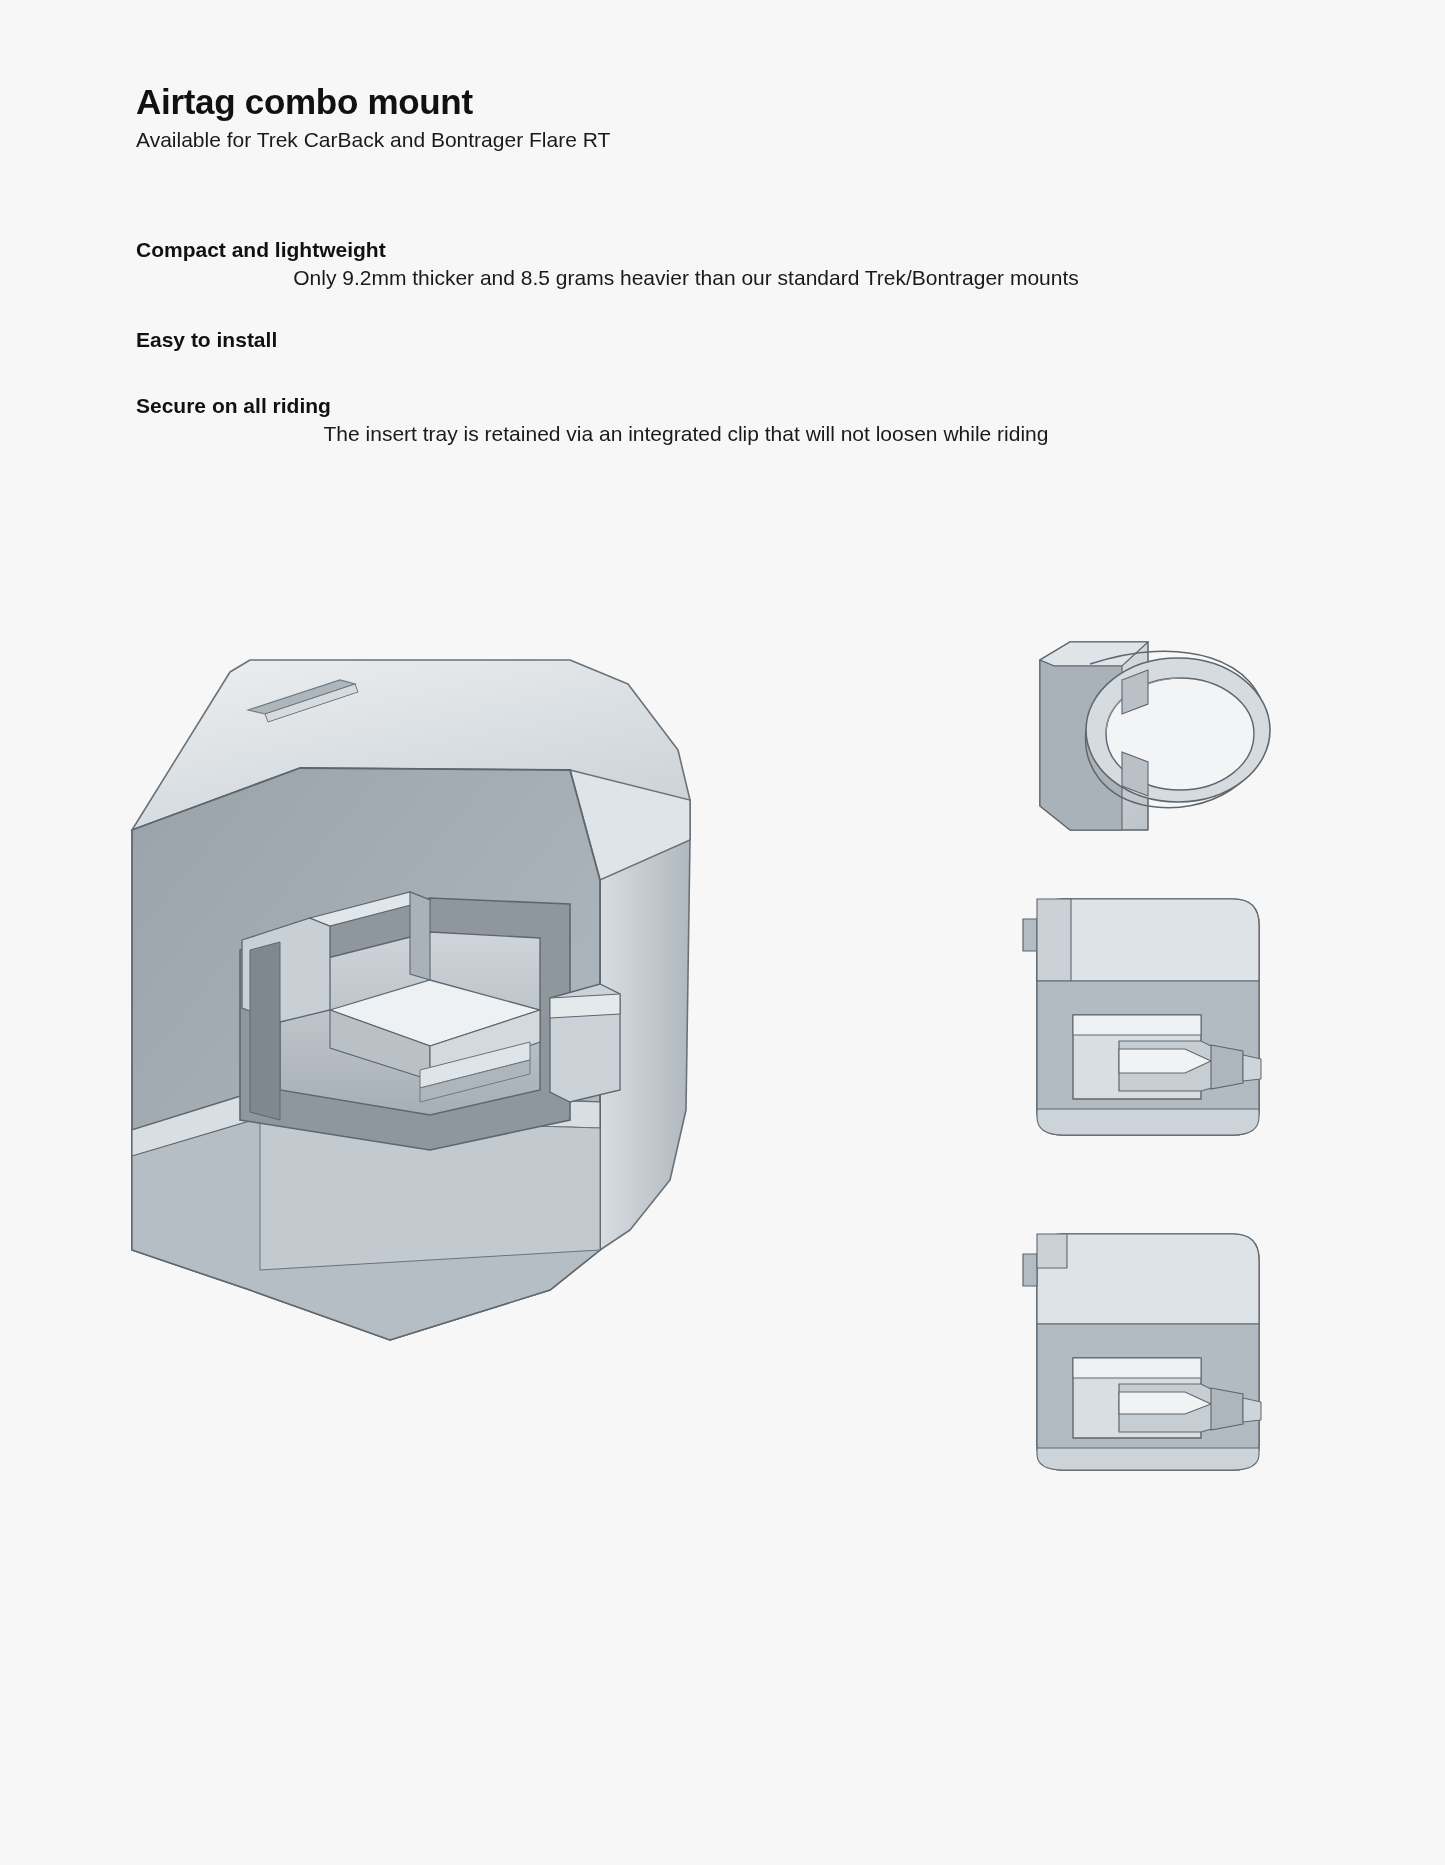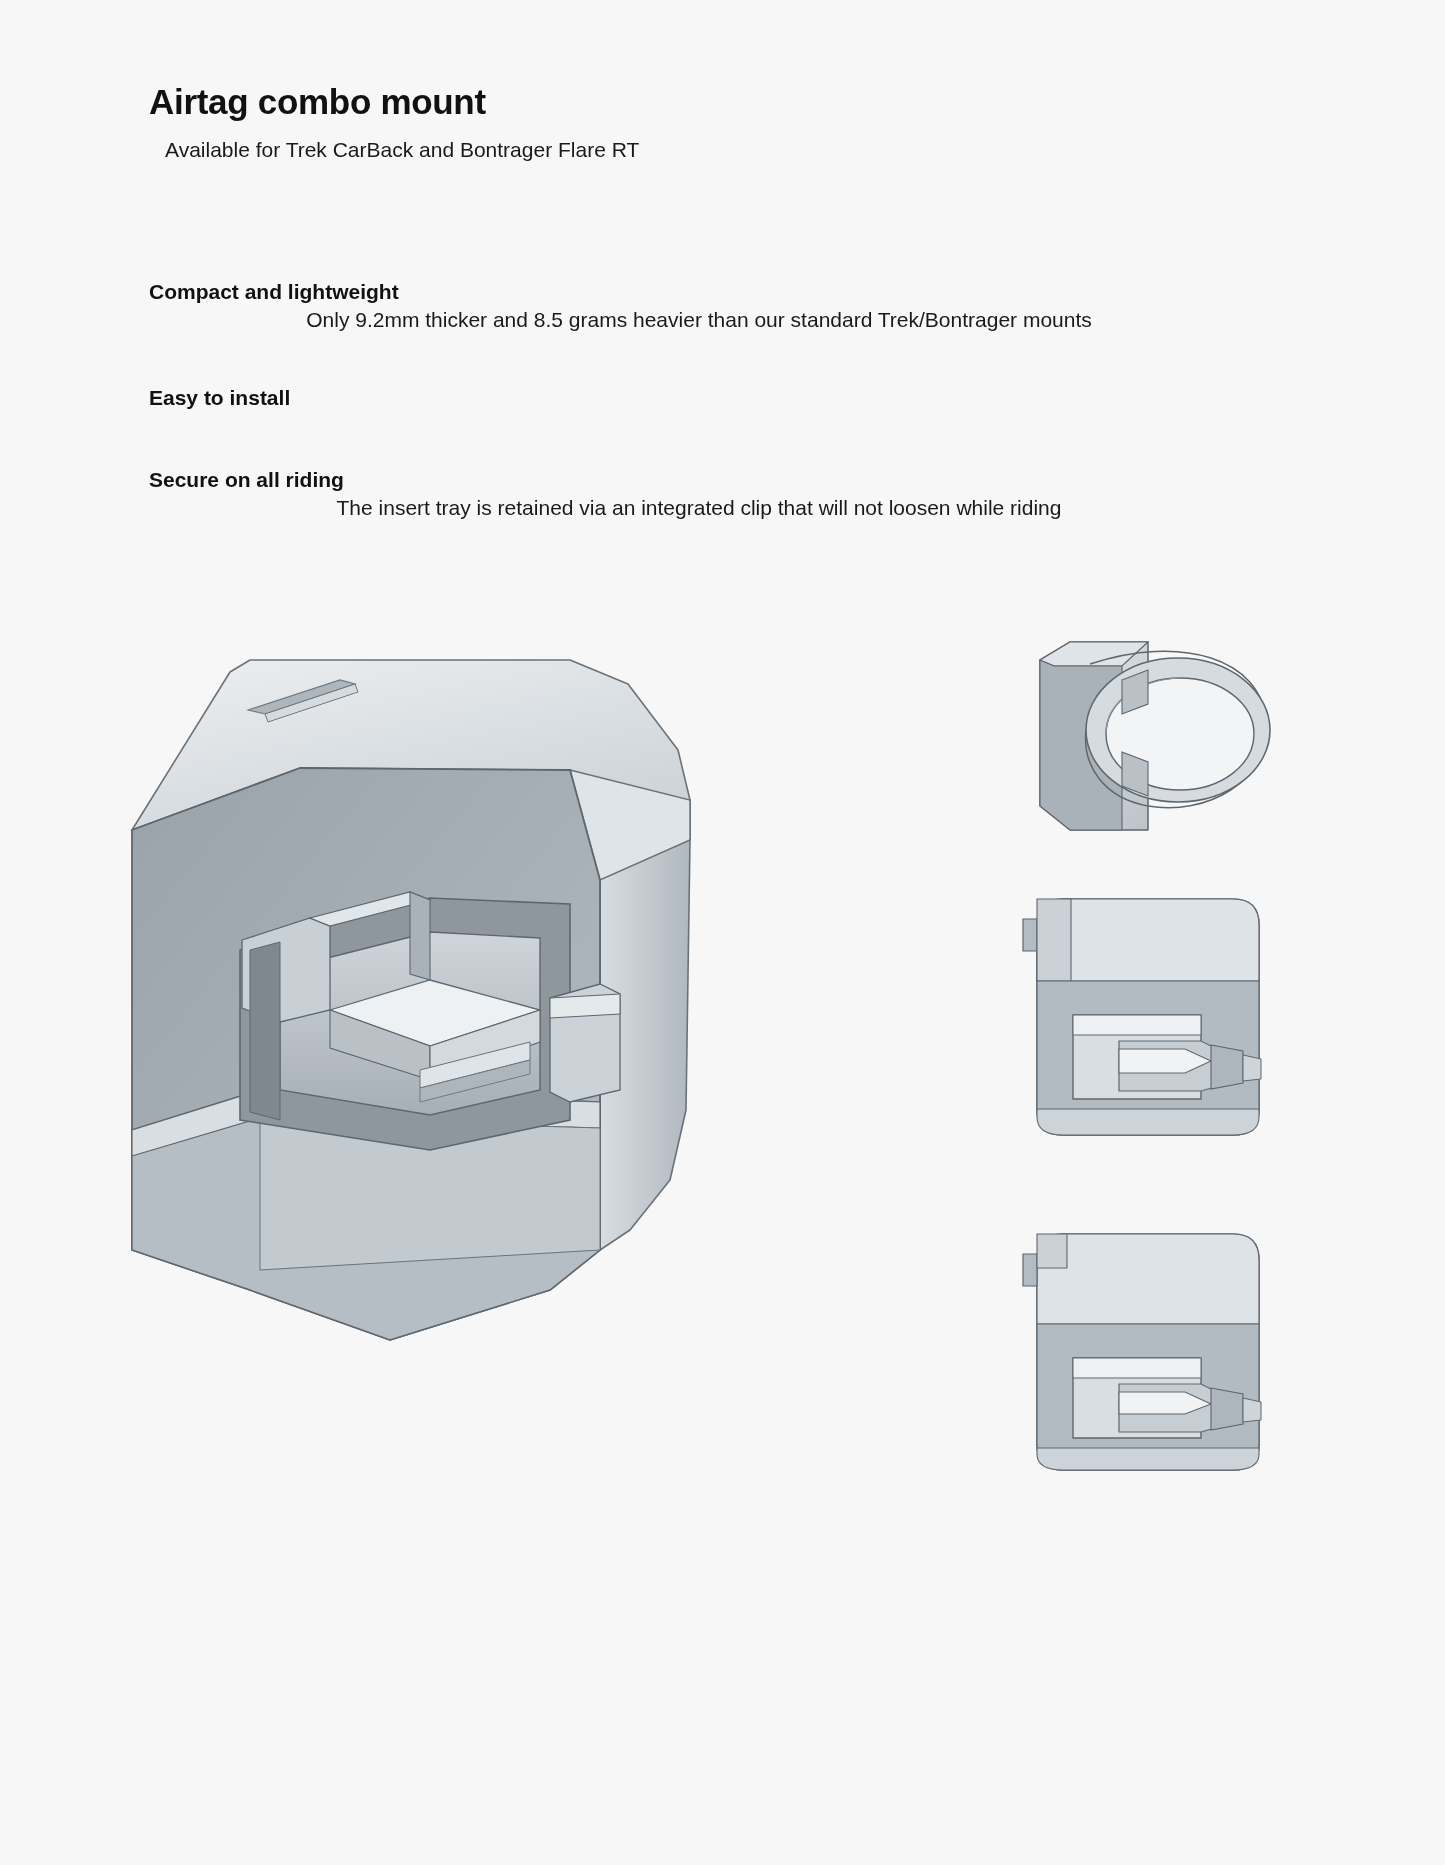--- a/index.html
+++ b/index.html
@@ -17,49 +17,49 @@
   }
 
   .page {
     position: absolute;
     inset: 0;
     background: #f7f7f7;
   }
 
   .text-block {
     position: absolute;
-    left: 149px;
+    left: 136px;
     top: 82px;
     width: 1100px;
   }
 
   .title {
     font-size: 35px;
     font-weight: bold;
     letter-spacing: -0.3px;
     margin: 0 0 6px 0;
     color: #111;
   }
 
   .subtitle {
     font-size: 21px;
     font-weight: normal;
-    margin: 16px;
+    margin: 0;
     color: #1a1a1a;
   }
 
   .section-heading {
     font-size: 21px;
     font-weight: bold;
     margin: 0;
     color: #111;
   }
 
   .feature {
-    margin-top: 16px;
+    margin-top: 0;
   }
 
   .feature-title {
     font-size: 21px;
     font-weight: bold;
     margin: 0 0 4px 0;
     color: #111;
   }
 
   .feature-desc {

